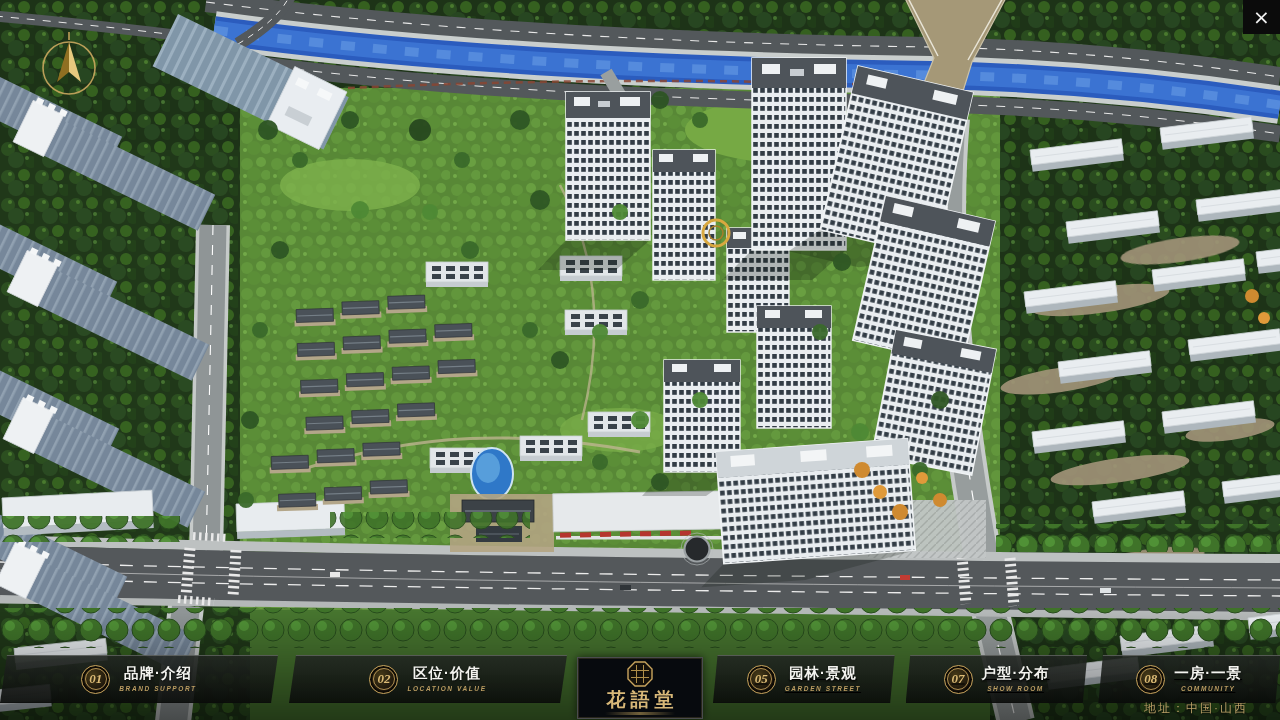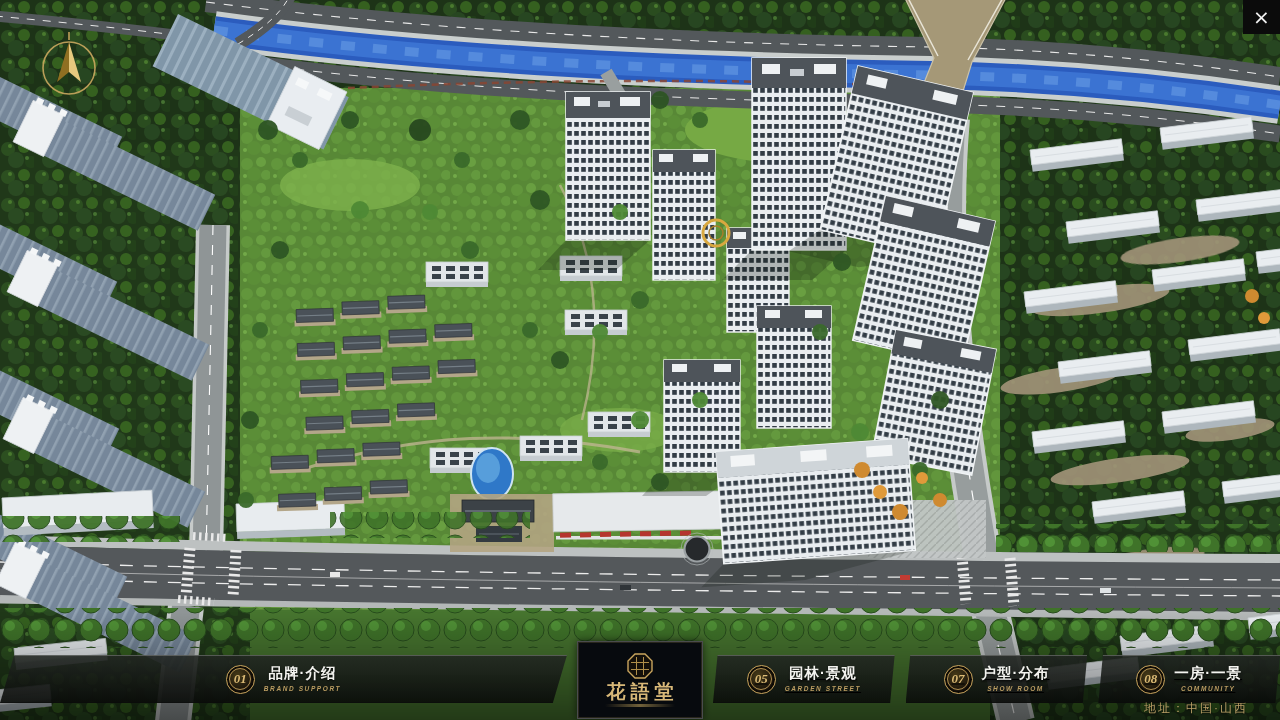--- a/index.html
+++ b/index.html
@@ -28,21 +28,21 @@
          box-shadow:inset 0 0 0 2px #0d0a05;}
   .medal::after{content:"";position:absolute;inset:2.5px;border-radius:50%;border:1px solid rgba(201,165,94,.85);}
   .medal i{font-family:"Liberation Serif",serif;font-style:italic;font-weight:bold;
            font-size:13px;color:#dcbb76;transform:translateY(-.5px);}
   .nav-text{display:flex;flex-direction:column;align-items:center;line-height:1.1;}
   .nav-text .zh{font-size:14.5px;font-weight:bold;color:#f3f3ef;letter-spacing:1px;white-space:nowrap;
                 text-shadow:0 1px 2px rgba(0,0,0,.8);}
   .nav-text .en{font-size:6.5px;font-weight:bold;color:#b headquarters;white-space:nowrap;}
   .nav-text .en{color:#bb9d62;letter-spacing:1.6px;margin-top:2.5px;}
   
-  .logo-panel{position:absolute;left:577px;bottom:1px;width:126px;height:78px;cursor:pointer;
+  .logo-panel{position:absolute;left:577px;bottom:1px;width:126px;height:62px;cursor:pointer;
               background:#070a0e;border:1px solid #4a4c4e;box-sizing:border-box;
               box-shadow:inset 0 0 0 1px rgba(201,169,95,.18),0 0 8px rgba(0,0,0,.6);
               display:flex;flex-direction:column;align-items:center;justify-content:center;gap:3px;}
   .seal{width:26px;height:26px;display:block;}
   .brand-name{font-family:"Liberation Serif",serif;font-weight:bold;font-size:19px;color:#d8b878;
               letter-spacing:5px;text-indent:5px;white-space:nowrap;line-height:1;}
   .tagline{width:70px;height:3px;background:linear-gradient(90deg,transparent,rgba(201,169,95,.55),transparent);}
   
   .address{position:absolute;right:32px;bottom:3px;font-size:12px;color:#b99f66;letter-spacing:2px;
            text-shadow:0 1px 2px rgba(0,0,0,.8);white-space:nowrap;}
@@ -449,20 +449,29 @@
     <div class="nav-side left">
       <div class="nav-item">
         <span class="medal">
             <i>01</i>
           </span>
         <span class="nav-text">
             <b class="zh">品牌·介绍</b>
             <em class="en">BRAND SUPPORT</em>
           </span>
       </div>
+      <div class="nav-item">
+        <span class="medal">
+            <i>02</i>
+          </span>
+        <span class="nav-text">
+            <b class="zh">区位·价值</b>
+            <em class="en">LOCATION VALUE</em>
+          </span>
+      </div>
     </div>
     <div class="logo-gap"></div>
     <div class="nav-side right">
       <div class="nav-item">
         <span class="medal">
             <i>05</i>
           </span>
         <span class="nav-text">
             <b class="zh">园林·景观</b>
             <em class="en">GARDEN STREET</em>

